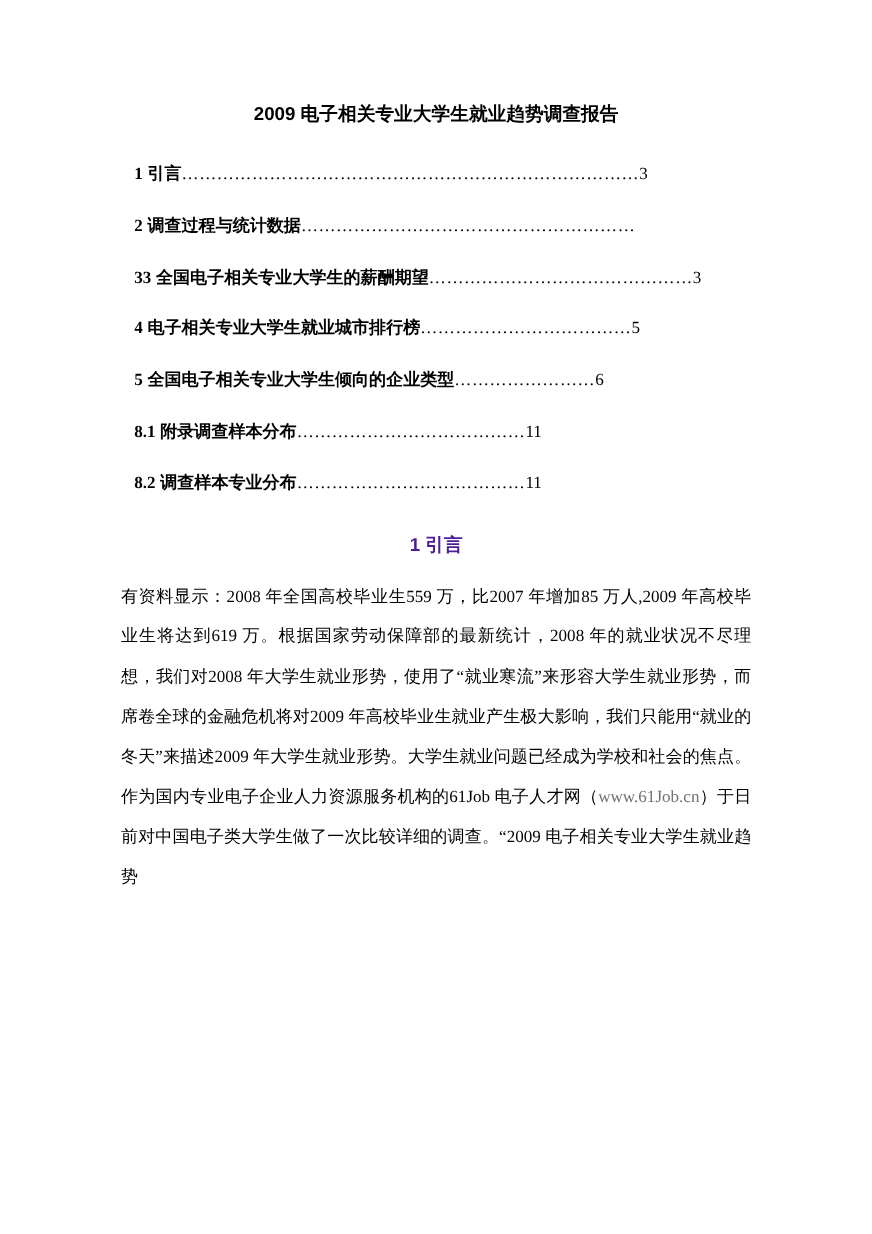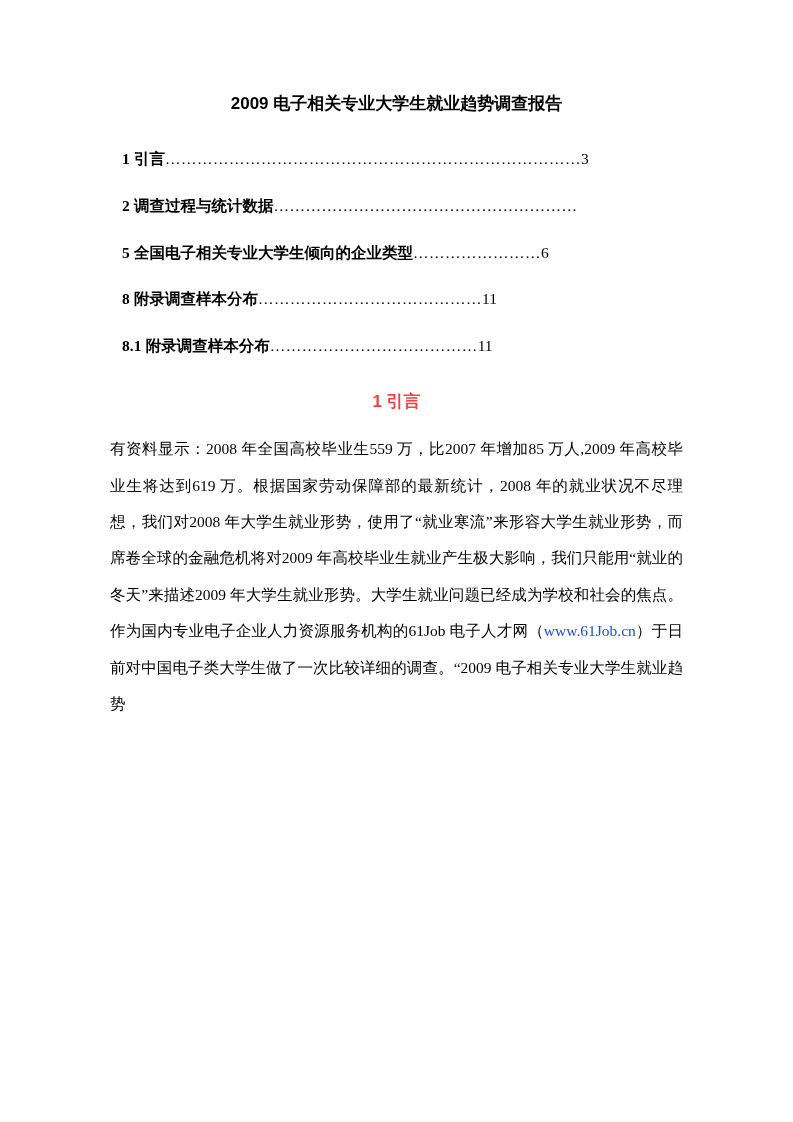--- a/index.html
+++ b/index.html
@@ -60,66 +60,74 @@
   }
   .toc-entry .dots {
     font-family: "Liberation Serif", serif;
     letter-spacing: 0.5px;
   }
   .toc-entry .pg {
     font-family: "Liberation Serif", serif;
   }
   .section-heading {
     text-align: center;
-    color: #ef4444;
+    color: #4c1d95;
     font-weight: bold;
     font-size: 17px;
     font-family: "Liberation Sans", sans-serif;
     margin: 26px 0 18px 0;
   }
   .body-text {
     font-size: 15.5px;
     line-height: 2.35;
     text-align: justify;
     text-justify: inter-ideograph;
     font-family: "Liberation Serif", "DejaVu Serif", serif;
     margin: 0;
   }
   .link-text {
-    color: #1d4ed8;
+    color: #737373;
     margin-top: 44px;
   }
 </style>
 </head>
 <body>
 
 <div class="page">
 
   <div class="doc-title">2009 电子相关专业大学生就业趋势调查报告</div>
 
   <ul class="toc">
     <li class="toc-entry">
       <span class="num">1</span>
       <span class="label">引言</span><span class="dots">……………………………………………………………………</span><span class="pg">3</span>
     </li>
     <li class="toc-entry">
       <span class="num">2</span>
       <span class="label">调查过程与统计数据</span><span class="dots">…………………………………………………</span><span class="pg"></span>
     </li>
     <li class="toc-entry">
+      <span class="num">33</span>
+      <span class="label">全国电子相关专业大学生的薪酬期望</span><span class="dots">………………………………………</span><span class="pg">3</span>
+    </li>
+    <li class="toc-entry">
+      <span class="num">4</span>
+      <span class="label">电子相关专业大学生就业城市排行榜</span><span class="dots">………………………………</span><span class="pg">5</span>
+    </li>
+    <li class="toc-entry">
       <span class="num">5</span>
       <span class="label">全国电子相关专业大学生倾向的企业类型</span><span class="dots">……………………</span><span class="pg">6</span>
-    </li>
-    <li class="toc-entry">
-      <span class="num">8</span>
-      <span class="label">附录调查样本分布</span><span class="dots">……………………………………</span><span class="pg">11</span>
     </li>
     <li class="toc-entry sub">
       <span class="num">8.1</span>
       <span class="label">附录调查样本分布</span><span class="dots">…………………………………</span><span class="pg">11</span>
+    </li>
+    <li class="toc-entry sub">
+      <span class="num">8.2</span>
+      <span class="label">调查样本专业分布</span><span class="dots">…………………………………</span><span class="pg">11</span>
     </li>
   </ul>
 
   <div class="section-heading">1 引言</div>
 
   <p class="body-text"><span>有资料显示：2008 年全国高校毕业生559 万，比2007 年增加85 万人,2009 年高校毕业生将达到619 万。根据国家劳动保障部的最新统计，2008 年的就业状况不尽理想，我们对2008 年大学生就业形势，使用了“就业寒流”来形容大学生就业形势，而席卷全球的金融危机将对2009 年高校毕业生就业产生极大影响，我们只能用“就业的冬天”来描述2009 年大学生就业形势。大学生就业问题已经成为学校和社会的焦点。作为国内专业电子企业人力资源服务机构的61Job 电子人才网（</span><span class="link-text">www.61Job.cn</span><span>）于日前对中国电子类大学生做了一次比较详细的调查。“2009 电子相关专业大学生就业趋势</span></p>
 
 </div>
 
 </body></html>

